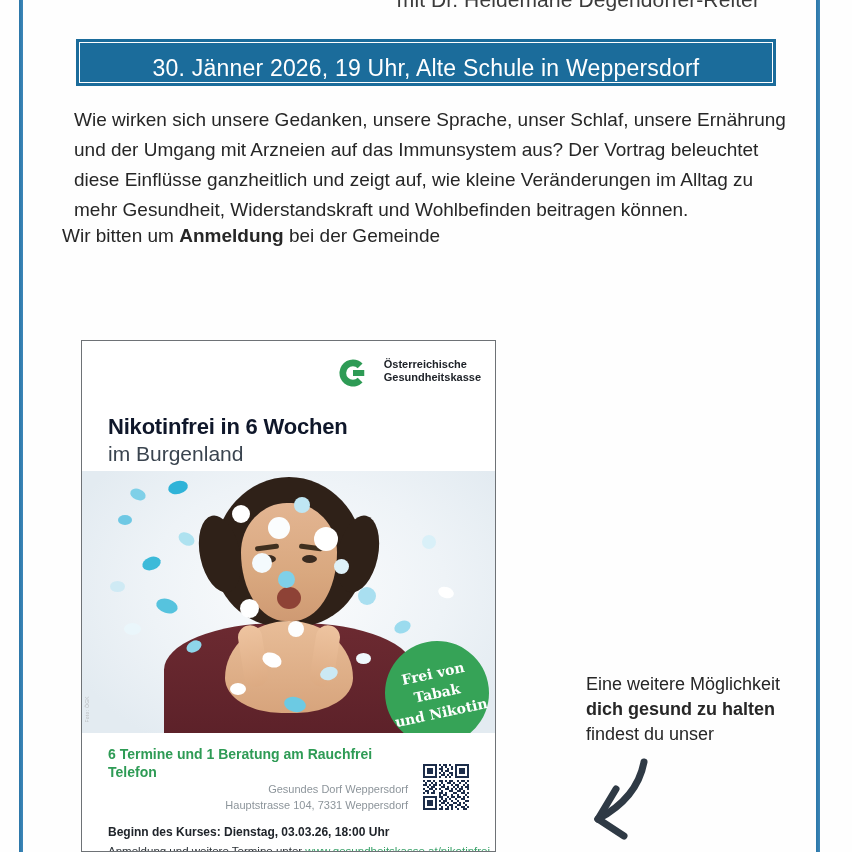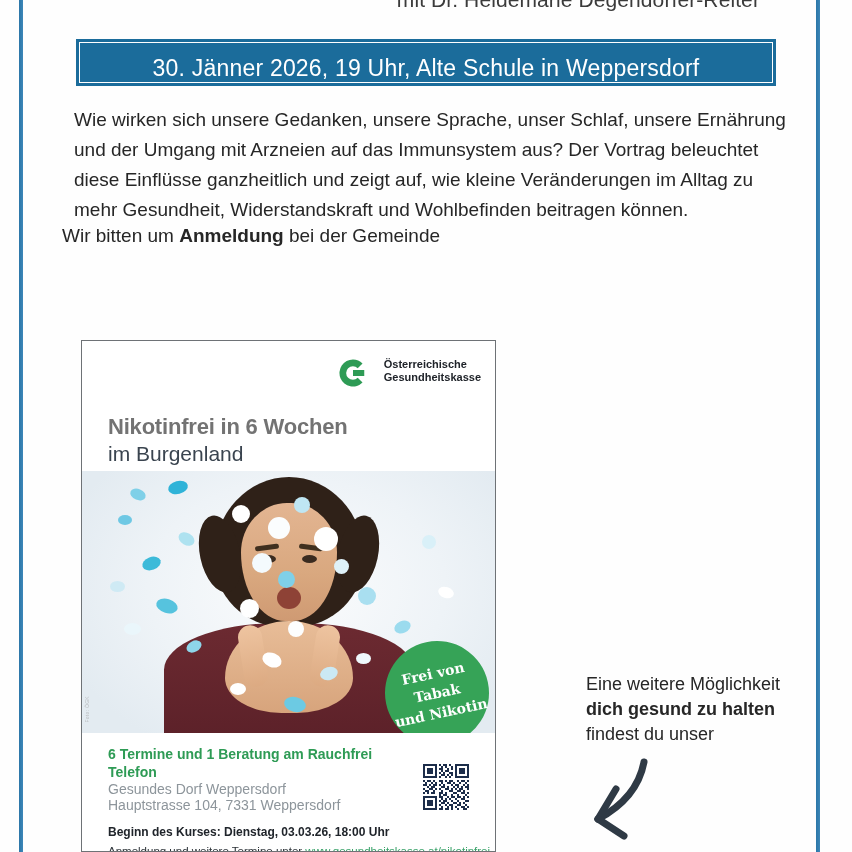--- a/index.html
+++ b/index.html
@@ -100,21 +100,21 @@
     line-height:13px;
     color:#20242a;
     white-space:nowrap;
   }
 
   
   #poster-headline {
     position:absolute; left:26px; top:73px;
   }
   #poster-headline .l1 {
-    font-size:22px; font-weight:bold; color:#737373;
+    font-size:22px; font-weight:bold; color:#0f172a;
     letter-spacing:-.2px; line-height:26px;
   }
   #poster-headline .l2 {
     font-size:21px; color:#3a444f; line-height:27px;
   }
 
   
   #poster-photo {
     position:absolute;
     left:0; top:130px;
@@ -216,21 +216,21 @@
   #poster-info {
     position:absolute;
     left:26px; top:404px;
     width:300px;
     color:#3a3f45;
   }
   #poster-info .green-head {
     color:#2e9b55; font-weight:bold; font-size:14px; line-height:18px;
   }
   #poster-info .grey-line {
-    color:#8d959b; font-size:14px; line-height:16px;
+    color:#8d959b; font-size:11px; line-height:16px;text-align:right;
   }
   #poster-info .bold-line {
     color:#20252b; font-weight:bold; font-size:12px;
     line-height:16px; margin-top:11px;
   }
   #poster-anmeldung {
     position:absolute; left:26px; top:502px;
     font-size:11.5px; line-height:16px; color:#2d3338;
     white-space:nowrap;
   }

